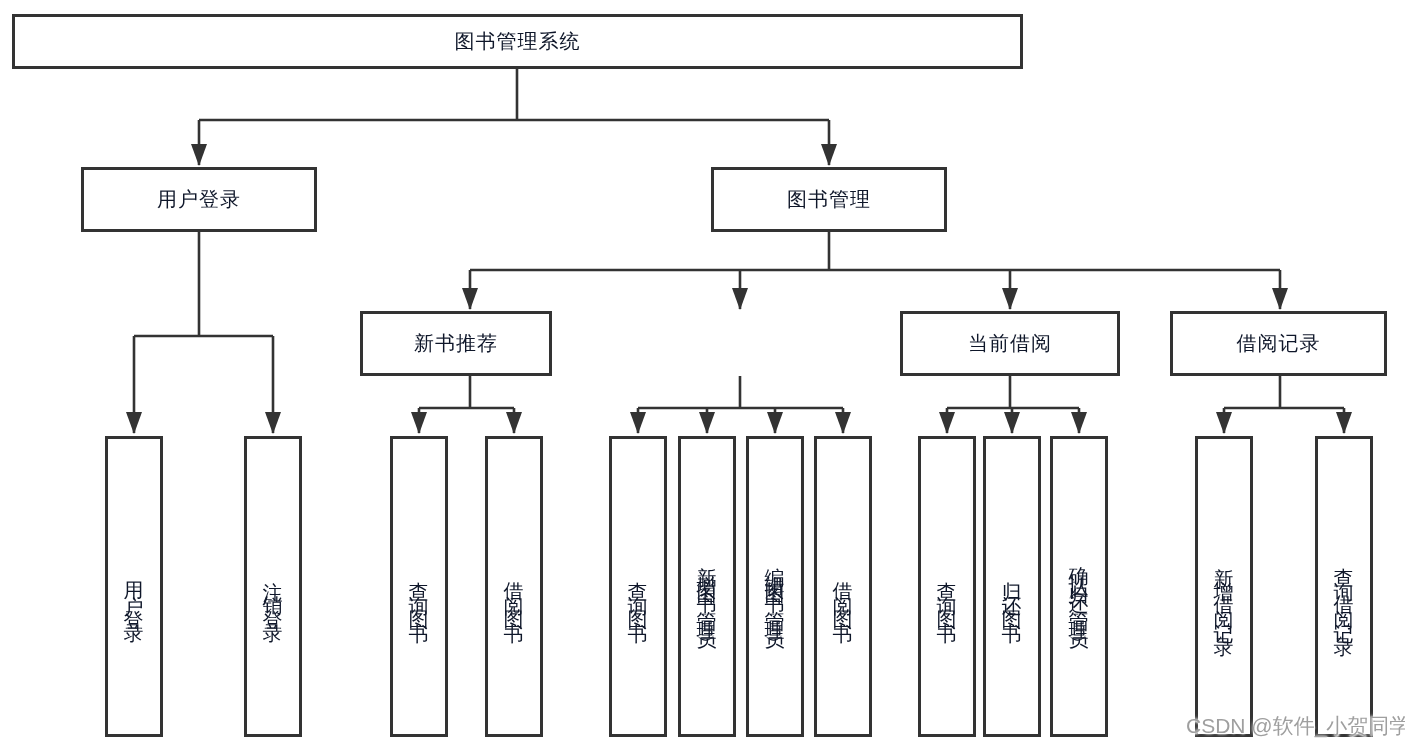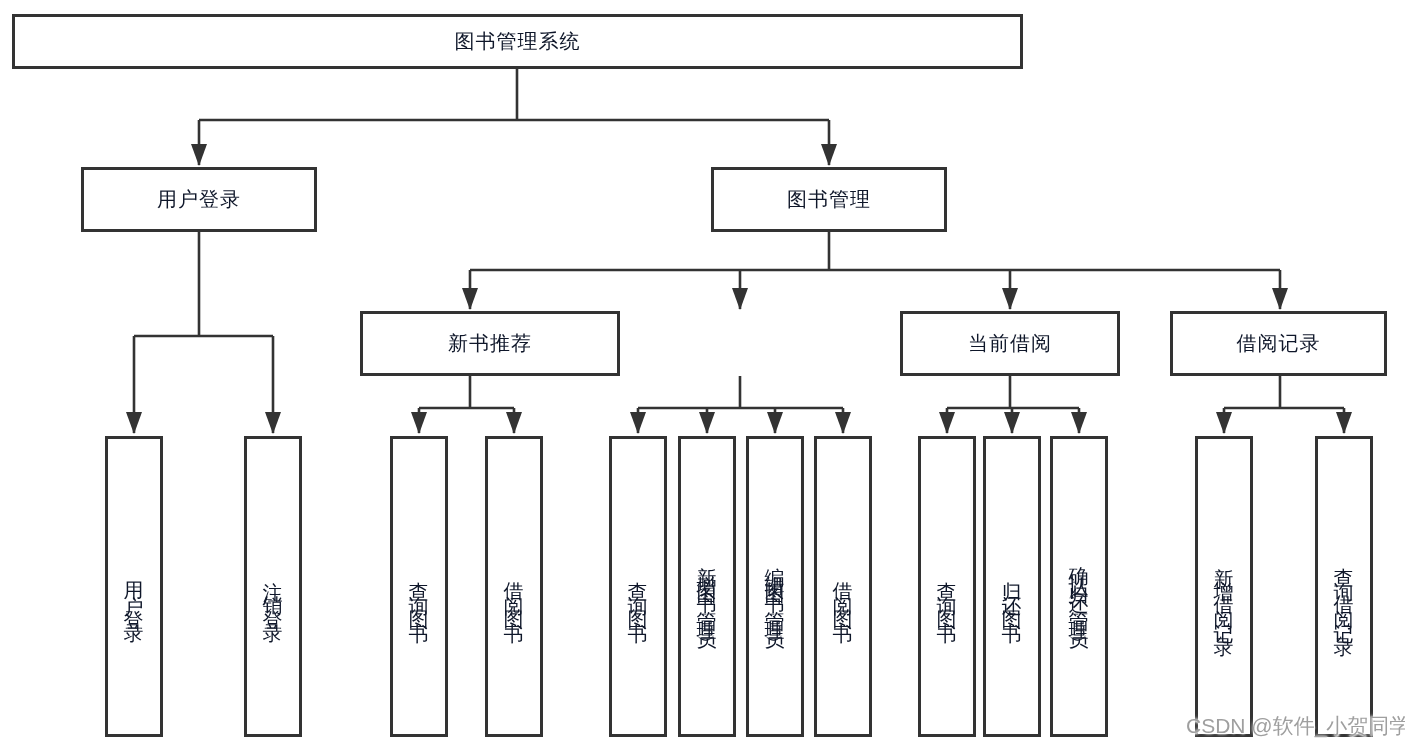--- a/index.html
+++ b/index.html
@@ -103,21 +103,21 @@
     <span>图书管理系统</span>
   </div>
 
   <div class="node h" style="left:81px; top:167px; width:236px; height:65px">
     <span>用户登录</span>
   </div>
   <div class="node h" style="left:711px; top:167px; width:236px; height:65px">
     <span>图书管理</span>
   </div>
 
-  <div class="node h" style="left:360px; top:311px; width:260px; height:65px">
+  <div class="node h" style="left:360px; top:311px; width:192px; height:65px">
     <span>新书推荐</span>
   </div>
   <div class="node h" style="left:1170px; top:311px; width:217px; height:65px">
     <span>借阅记录</span>
   </div>
   <div class="node h" style="left:900px; top:311px; width:220px; height:65px">
     <span>当前借阅</span>
   </div>
 
   <div class="node v" style="left:105px; top:436px; width:58px; height:301px">

